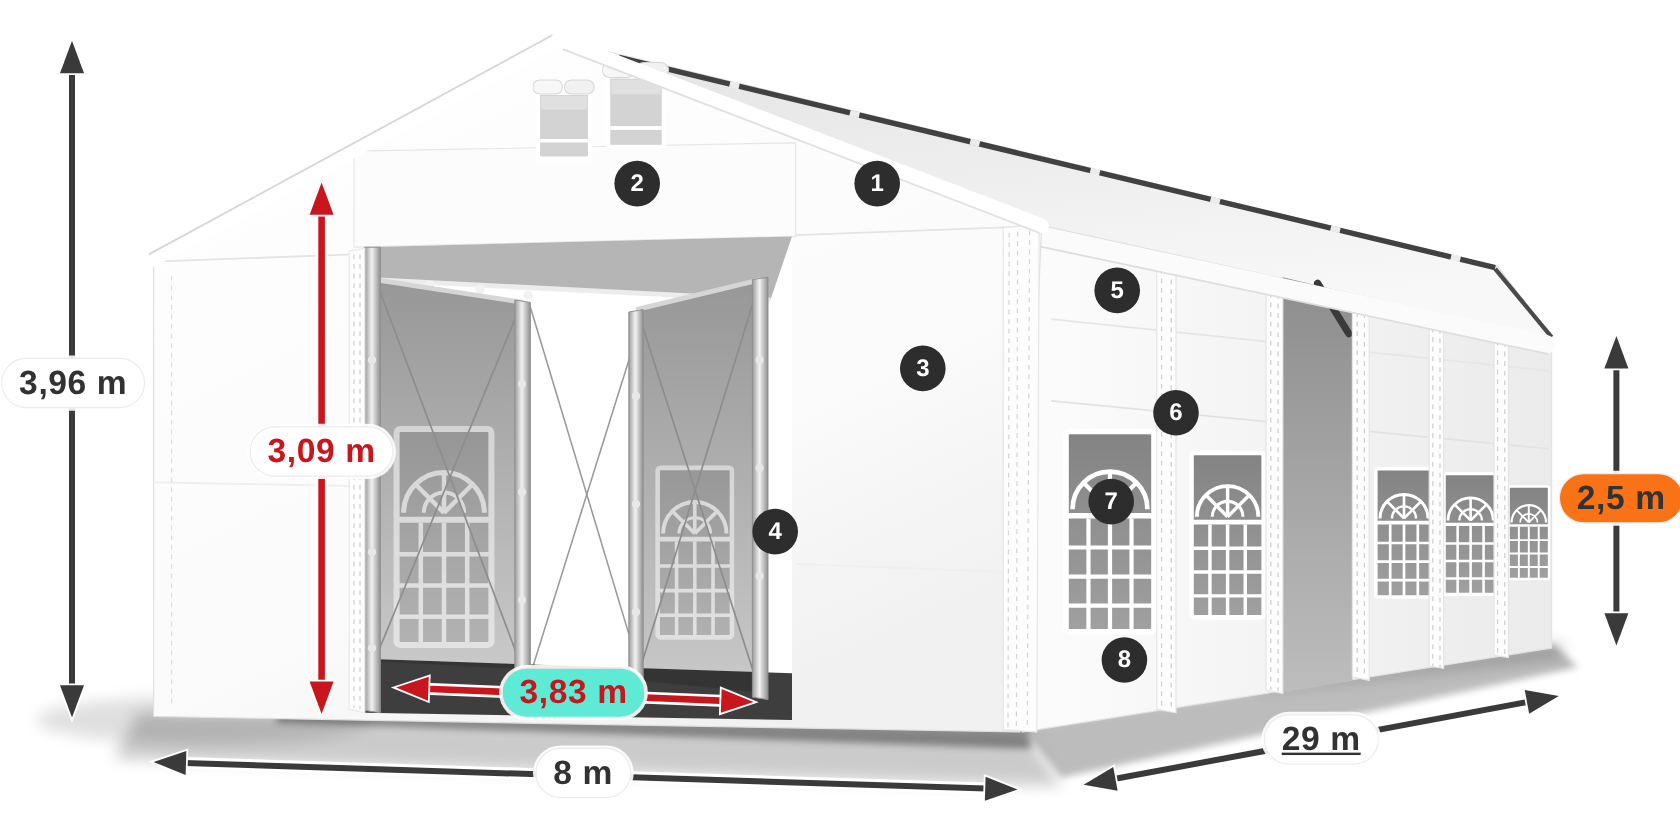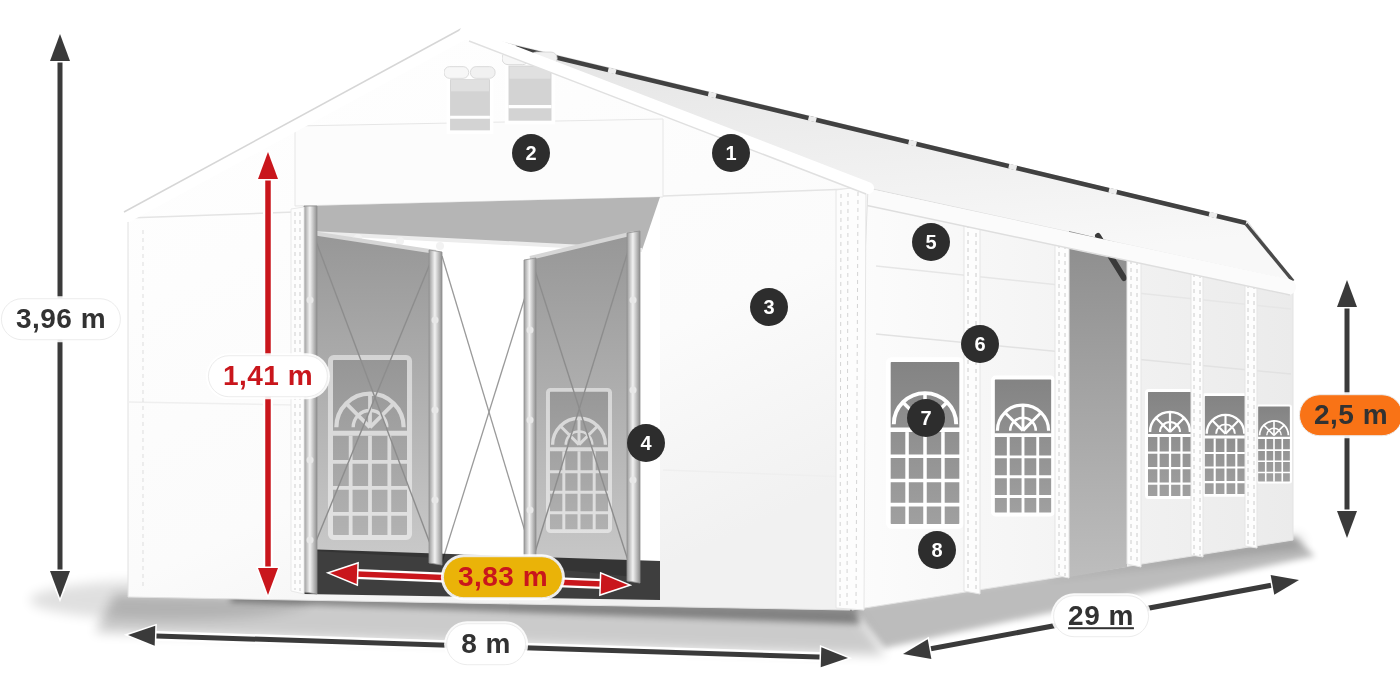--- a/index.html
+++ b/index.html
@@ -277,22 +277,22 @@
 
   <g>
     <line x1="1347" y1="291" x2="1347" y2="528" stroke="#ffffff" stroke-width="10" stroke-linecap="round"></line>
     <line x1="1347" y1="291" x2="1347" y2="528" stroke="#3a3a3a" stroke-width="5"></line>
     <polygon points="0,0 27,-10 27,10" transform="translate(1347,280) rotate(90)" fill="#3a3a3a" stroke="#fff" stroke-width="3" paint-order="stroke"></polygon>
     <polygon points="0,0 27,-10 27,10" transform="translate(1347,538) rotate(-90)" fill="#3a3a3a" stroke="#fff" stroke-width="3" paint-order="stroke"></polygon>
   </g>
 </svg>
 
 <div class="pill" style="left: 61px; top: 319px; background: rgb(255, 255, 255); color: rgb(50, 50, 50);">3,96 m</div>
-<div class="pill pill-red" style="left: 268px; top: 376px; background: rgb(255, 255, 255); color: rgb(201, 22, 28);">1,41 m</div>
-<div class="pill pill-red" style="left: 503px; top: 577px; background: #eab308; color: rgb(201, 22, 28);">3,83 m</div>
+<div class="pill pill-red" style="left: 268px; top: 376px; background: rgb(255, 255, 255); color: rgb(201, 22, 28);">3,09 m</div>
+<div class="pill pill-red" style="left: 478px; top: 577px; background: #5eead4; color: rgb(201, 22, 28);">3,83 m</div>
 <div class="pill" style="left: 486px; top: 644px; background: rgb(255, 255, 255); color: rgb(50, 50, 50);">8 m</div>
 <div class="pill" style="left: 1101px; top: 616px; background: rgb(255, 255, 255); color: rgb(50, 50, 50); text-decoration: underline;">29 m</div>
 <div class="pill" style="left: 1351px; top: 415px; background: #f97316; color: rgb(50, 50, 50);">2,5 m</div>
 
 <div>
       <div class="marker" style="left: 731px; top: 153px; background: rgb(45, 45, 45); color: rgb(255, 255, 255);">1</div>
       <div class="marker" style="left: 531px; top: 153px; background: rgb(45, 45, 45); color: rgb(255, 255, 255);">2</div>
       <div class="marker" style="left: 769px; top: 307px; background: rgb(45, 45, 45); color: rgb(255, 255, 255);">3</div>
       <div class="marker" style="left: 646px; top: 443px; background: rgb(45, 45, 45); color: rgb(255, 255, 255);">4</div>
       <div class="marker" style="left: 931px; top: 242px; background: rgb(45, 45, 45); color: rgb(255, 255, 255);">5</div>

